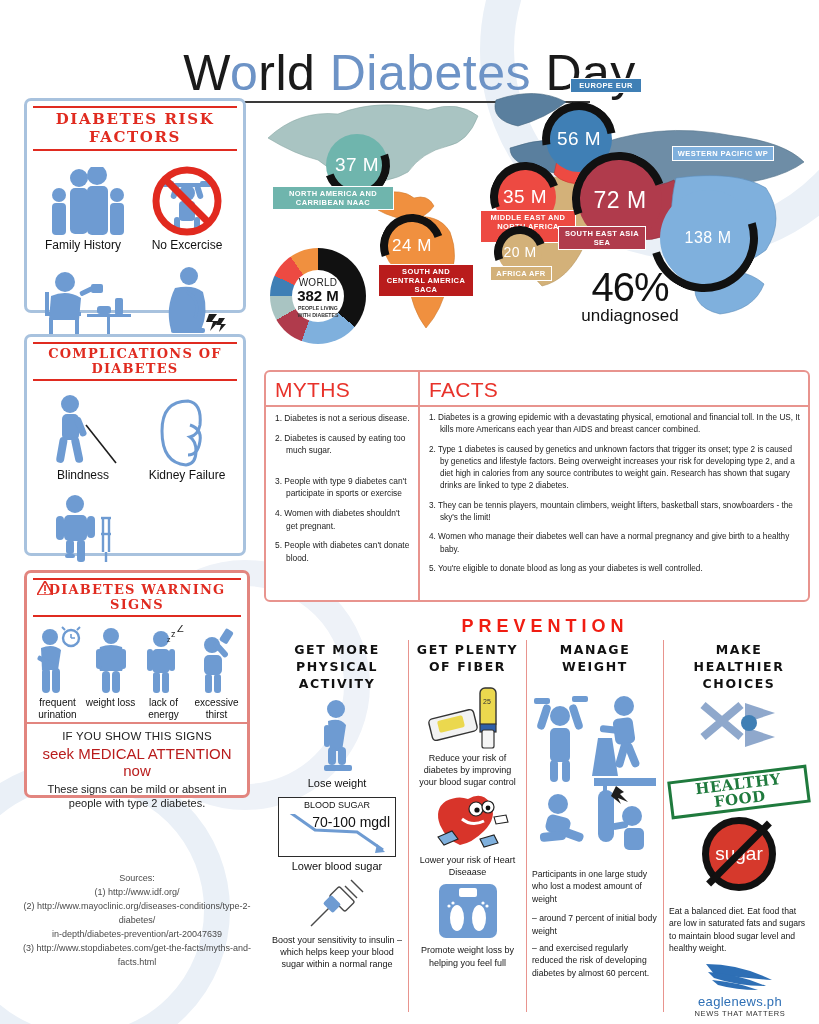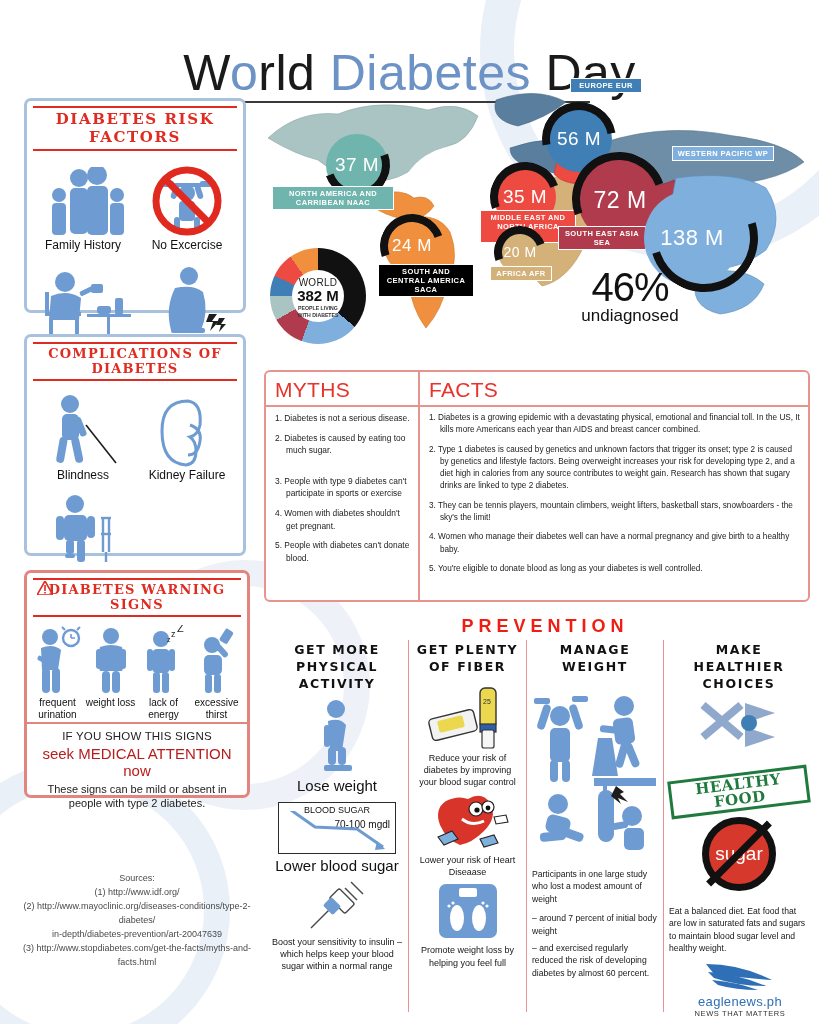--- a/index.html
+++ b/index.html
@@ -97,26 +97,26 @@
   .prev { position: absolute; left: 266px; top: 640px; width: 548px; height: 372px; display: flex; }
   .pcol { position: relative; padding: 2px 5px 0; text-align: center; }
   .pcol + .pcol { border-left: 1.5px solid #e8948e; }
   .c1 { width: 142px; }
   .c2 { width: 118px; }
   .c3 { width: 137px; }
   .c4 { width: 151px; }
   .phead { font-size: 12.5px; font-weight: bold; color: #111; letter-spacing: 1.6px;
            line-height: 1.35; font-family: "DejaVu Sans", sans-serif; }
   .pcap { font-size: 9px; color: #161616; line-height: 1.35; }
-  .pcap-b { font-size: 15px; color: #111; }
+  .pcap-b { font-size: 11px; color: #111; }
   .pbody { font-size: 8.6px; color: #161616; line-height: 1.45; text-align: left; }
-  .bs-box { border: 1.5px solid #2b2b2b; width: 118px; height: 52px; margin: 0 auto;
+  .bs-box { border: 1.5px solid #2b2b2b; width: 118px; height: 60px; margin: 0 auto;
             position: relative; background: #fff; }
   .bs-box .t { font-size: 9px; color: #111; padding-top: 2px; }
-  .bs-box .v { font-size: 10px; color: #111; position: absolute; right: 5px; top: 16px; }
+  .bs-box .v { font-size: 14px; color: #111; position: absolute; right: 5px; top: 16px; }
   .logo { position: absolute; left: 680px; top: 960px; width: 120px; text-align: center; }
   .logo .nm { font-size: 13px; color: #2e6fb5; letter-spacing: .3px; }
   .logo .tg { font-size: 7.5px; color: #333; letter-spacing: .6px; }
   .stampbox { border: 3px solid #1f7a3d; color: #1f7a3d; font-family: "DejaVu Serif", serif;
               font-weight: bold; display: inline-block; padding: 1px 8px; transform: rotate(-7deg);
               font-size: 15px; line-height: 1.0; letter-spacing: .5px; }
   .nosugar { width: 74px; height: 74px; border-radius: 50%; background: #d6392c;
              border: 7px solid #111; margin: 6px auto 0; position: relative;
              display: flex; align-items: center; justify-content: center; }
   .nosugar span { color: #fff; font-size: 19px; }
@@ -373,31 +373,31 @@
   </div>
   <div class="arc" style="left:232px; top:84px; width:70px; height:70px; transform:rotate(205deg);"></div>
   <div class="tag" style="left:222px; top:132px; width:96px; background:#ed4a42;">MIDDLE EAST AND NORTH AFRICA MENA</div>
 
   <div class="bubble" style="left:320px; top:80px; width:84px; height:84px; background:#b03b4c; font-size:23px;">
     <span>72 M</span>
   </div>
   <div class="arc" style="left:314px; top:74px; width:94px; height:94px; transform:rotate(205deg);"></div>
   <div class="tag" style="left:300px; top:148px; width:88px; background:#b03b4c;">SOUTH EAST ASIA SEA</div>
 
-  <div class="bubble" style="left:386px; top:112px; width:96px; height:96px; background:#7fb0dd; font-size:22px;">
+  <div class="bubble" style="left:402px; top:112px; width:96px; height:96px; background:#7fb0dd; font-size:16px;">
     <span>138 M</span>
   </div>
   <div class="arc" style="left:392px; top:106px; width:108px; height:108px; transform:rotate(28deg);"></div>
   <div class="tag" style="left:414px; top:68px; width:102px; background:#7fb0dd;">WESTERN PACIFIC WP</div>
 
   <div class="bubble" style="left:126px; top:140px; width:56px; height:56px; background:#f0903f; font-size:17px;">
     <span>24 M</span>
   </div>
   <div class="arc" style="left:122px; top:136px; width:64px; height:64px; transform:rotate(205deg);"></div>
-  <div class="tag" style="left:120px; top:186px; width:96px; background:#000000;">SOUTH AND CENTRAL AMERICA SACA</div>
+  <div class="tag" style="left:120px; top:186px; width:96px; background:#b91c1c;">SOUTH AND CENTRAL AMERICA SACA</div>
 
   <div class="bubble" style="left:240px; top:152px; width:44px; height:44px; background:#d3b179; font-size:14px;">
     <span>20 M</span>
   </div>
   <div class="arc" style="left:236px; top:148px; width:52px; height:52px; transform:rotate(205deg);"></div>
   <div class="tag" style="left:232px; top:188px; width:62px; background:#d3b179;">AFRICA AFR</div>
 
   <div class="donut" style="left:12px; top:170px; background:conic-gradient(#111 0deg 130deg, #7fb0dd 130deg 200deg, #b03b4c 200deg 240deg, #a9c4c2 240deg 270deg, #3f7fb5 270deg 295deg, #ed4a42 295deg 325deg, #f0903f 325deg 360deg);">
     <div class="donut-inner">
       <div class="w">WORLD</div>

